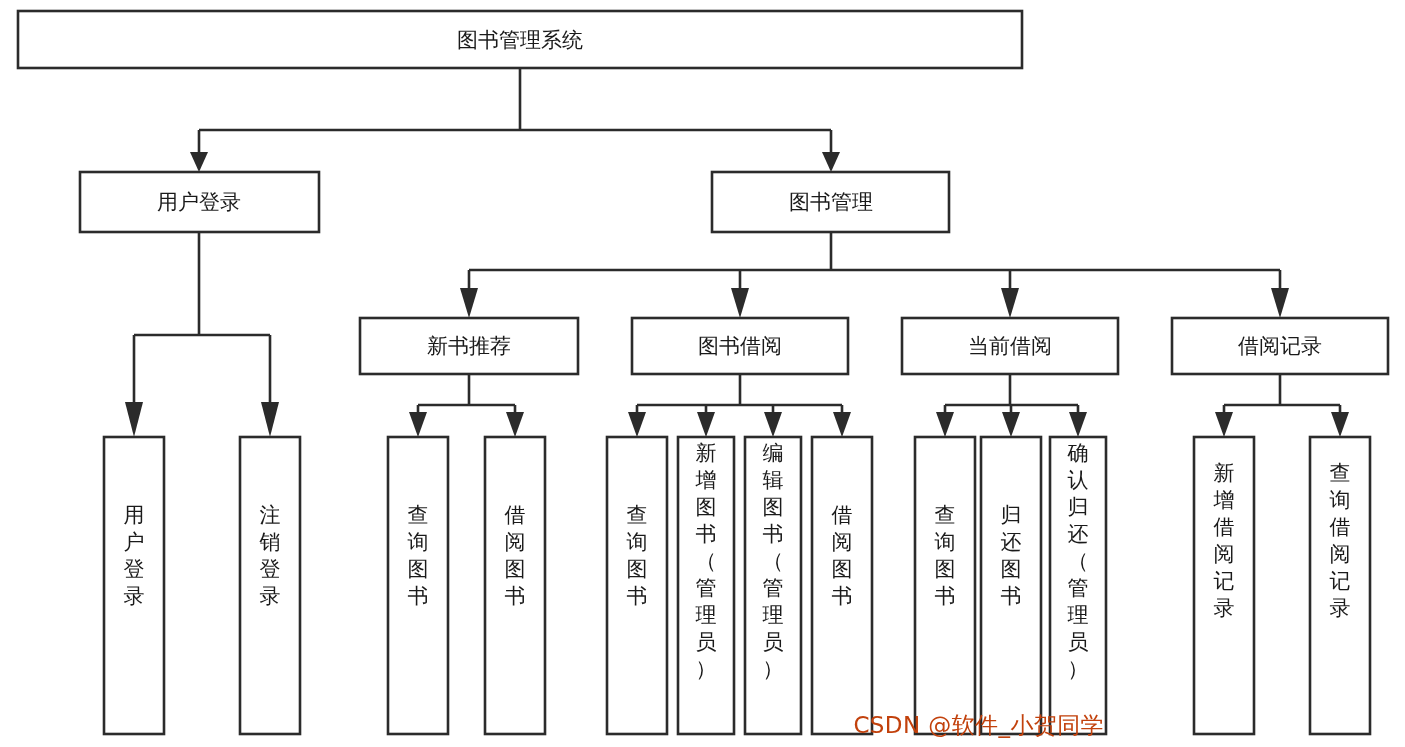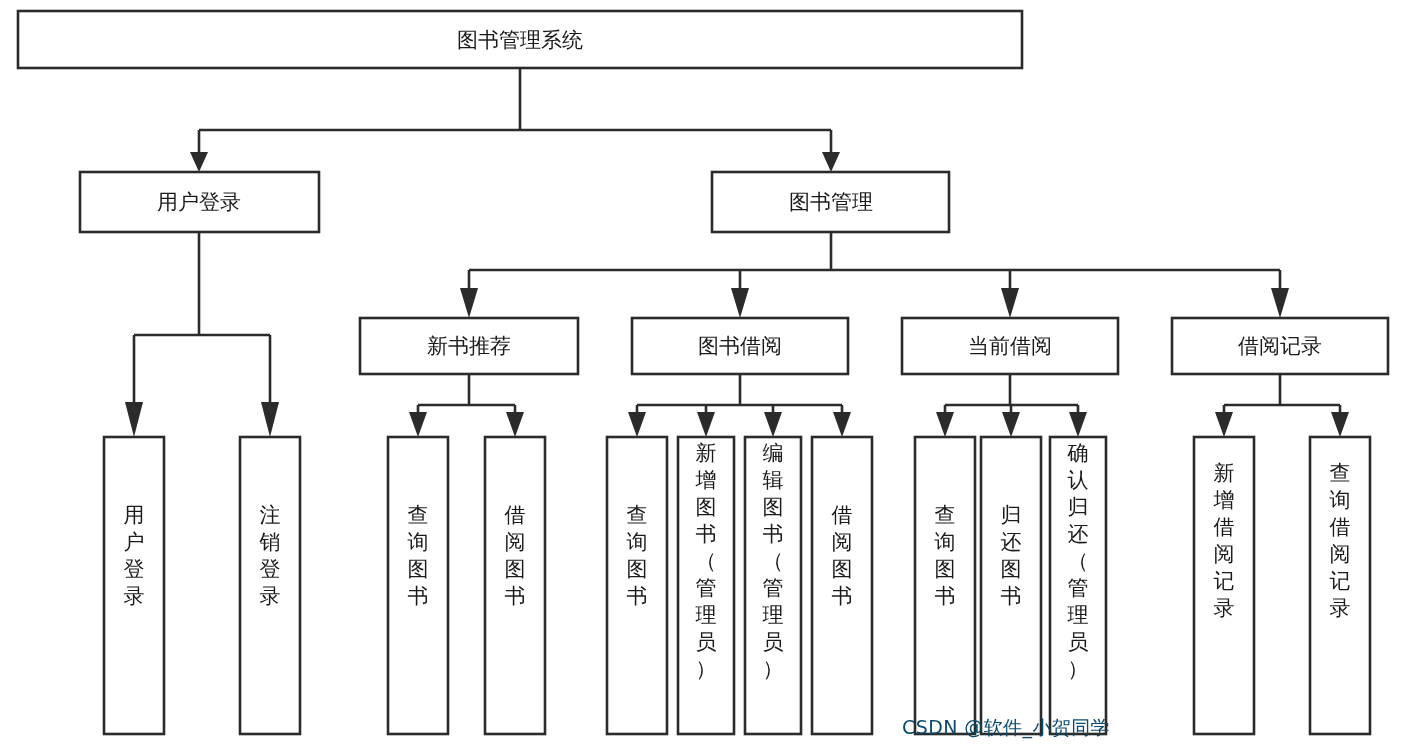--- a/index.html
+++ b/index.html
@@ -49,25 +49,25 @@
     dominant-baseline: middle;
   }
   .leaf-label {
     fill: #1a1a1a;
     font-family: "DejaVu Sans", "Liberation Sans", sans-serif;
     font-size: 21px;
     text-anchor: middle;
   }
   .watermark {
     position: absolute;
-    right: 12px;
+    right: 18px;
     bottom: 6px;
     font-family: "DejaVu Sans", "Liberation Sans", sans-serif;
-    font-size: 19px;
-    color: #0c4a6e;
+    font-size: 23px;
+    color: #c2410c;
     letter-spacing: 0.4px;
     white-space: nowrap;
     user-select: none;
   }
 </style>
 </head>
 <body>
 
 <div id="diagram-root">
 

